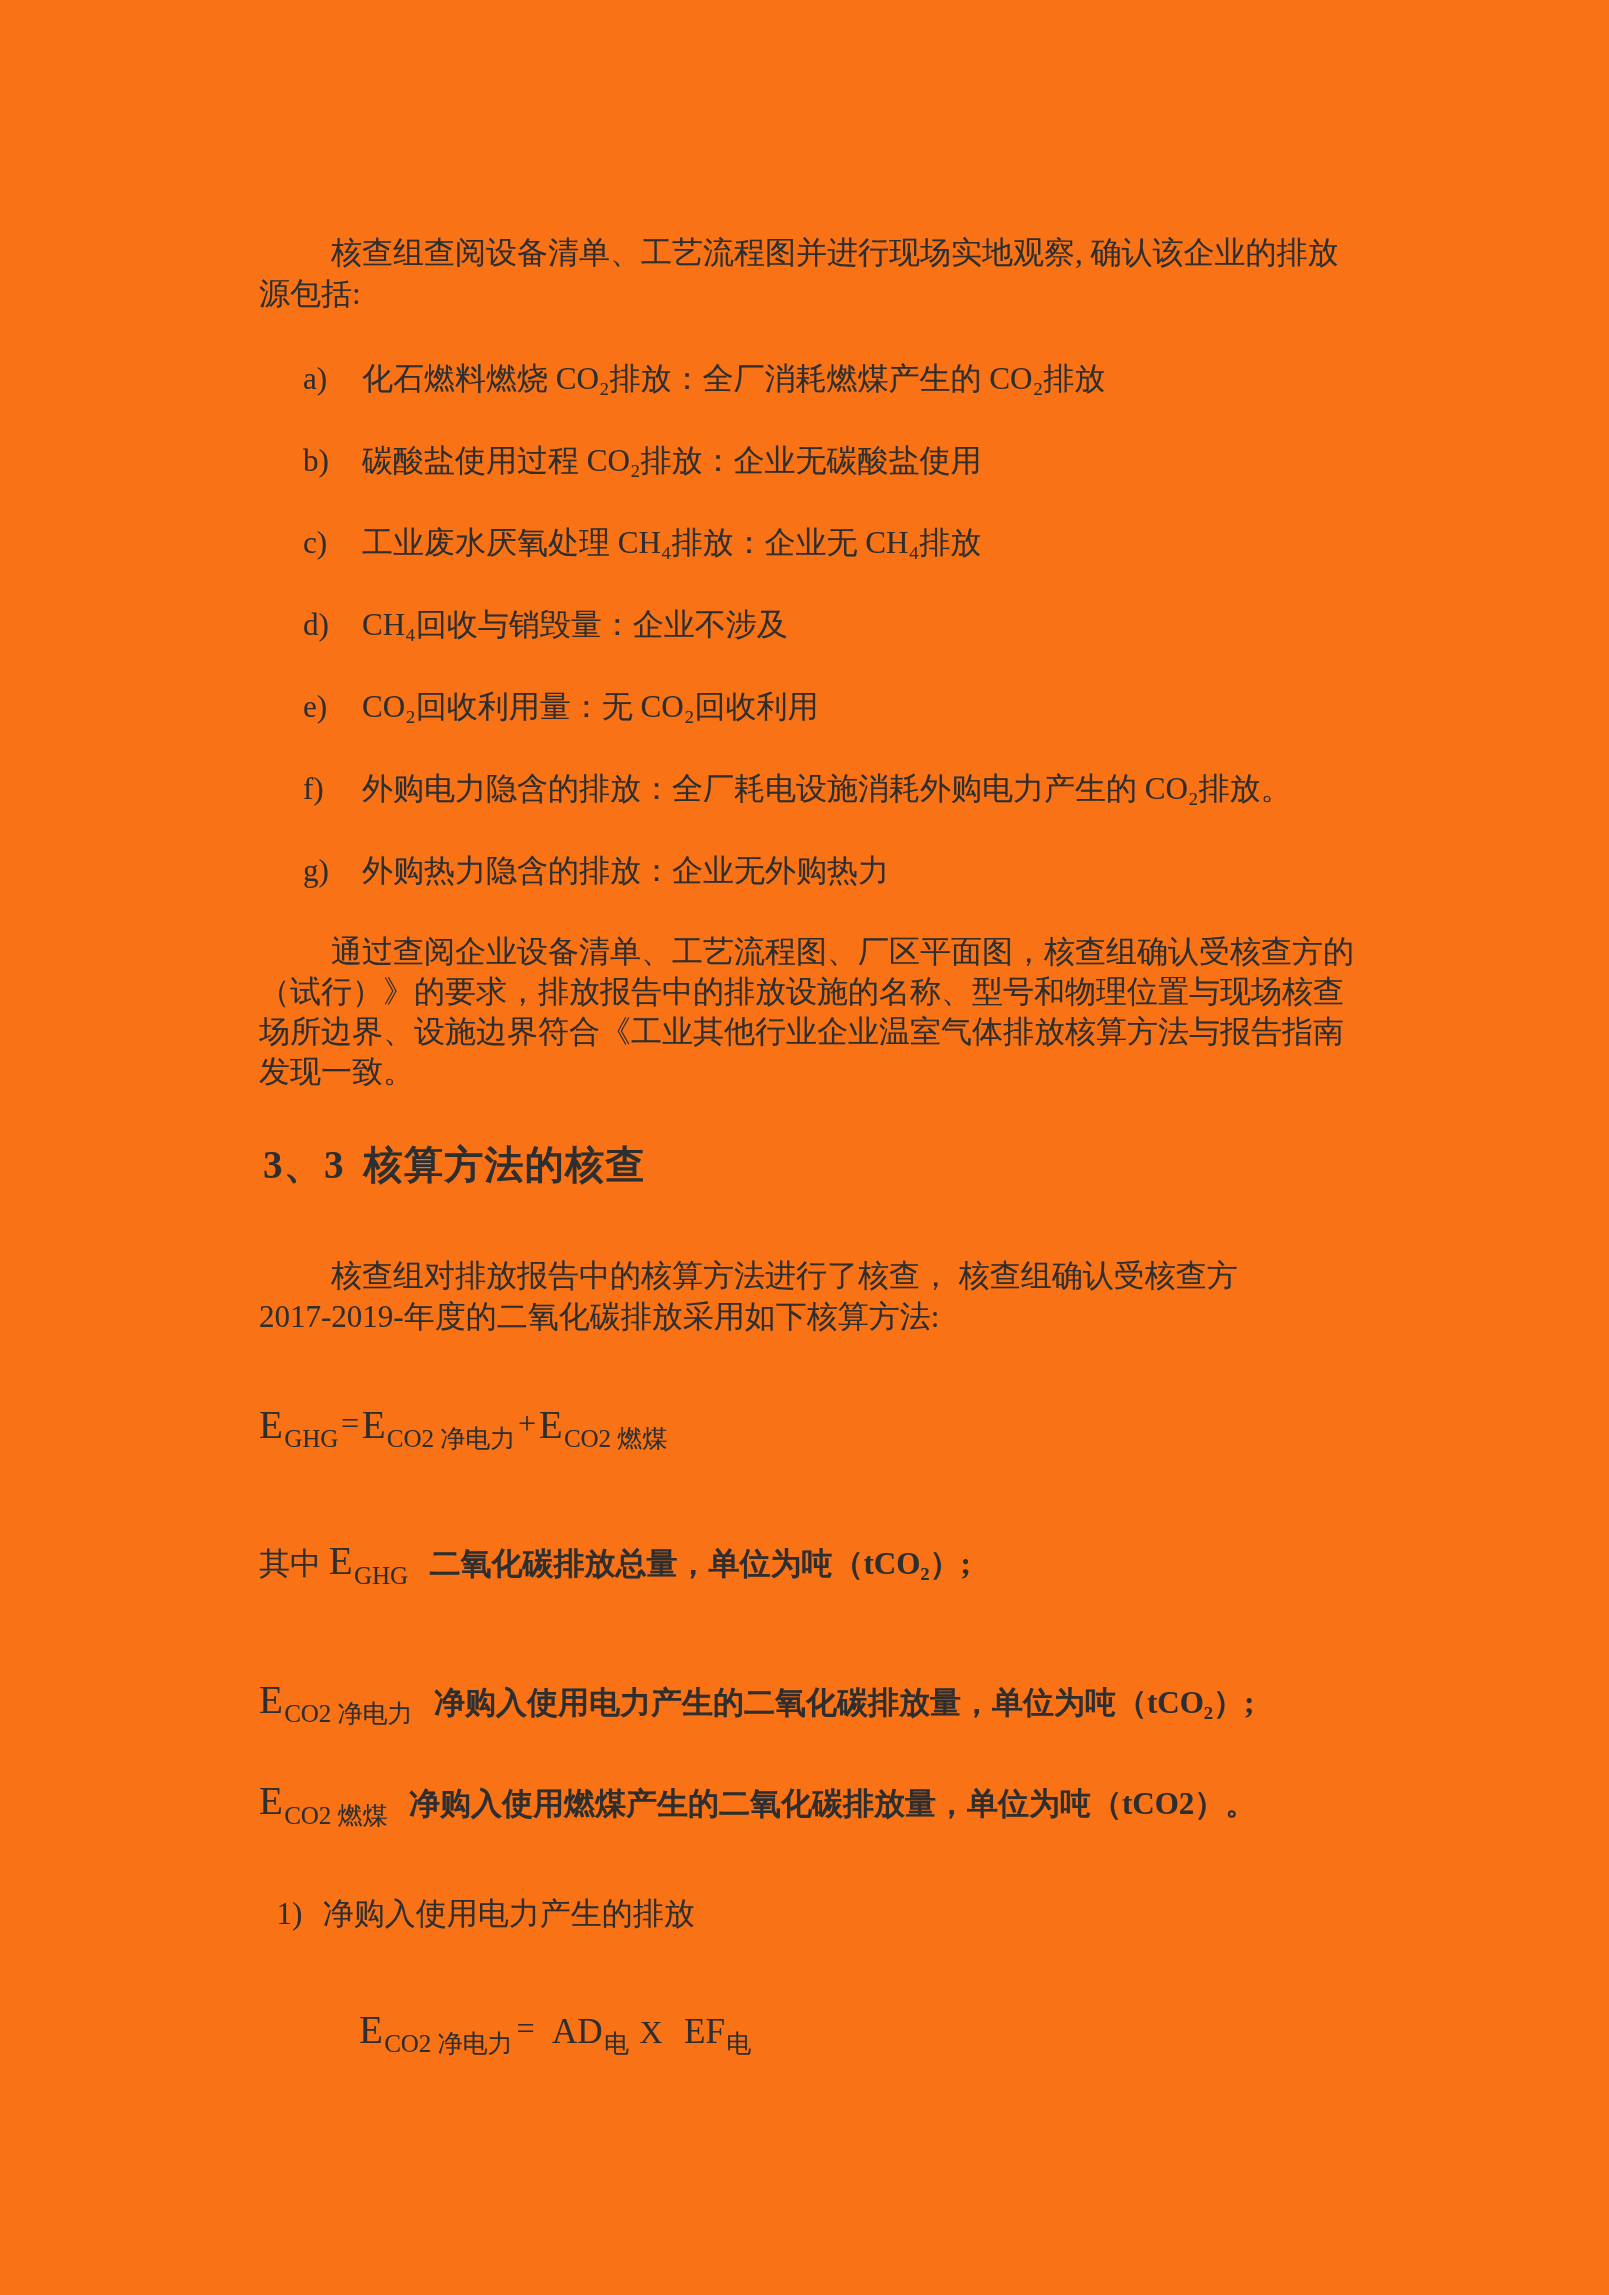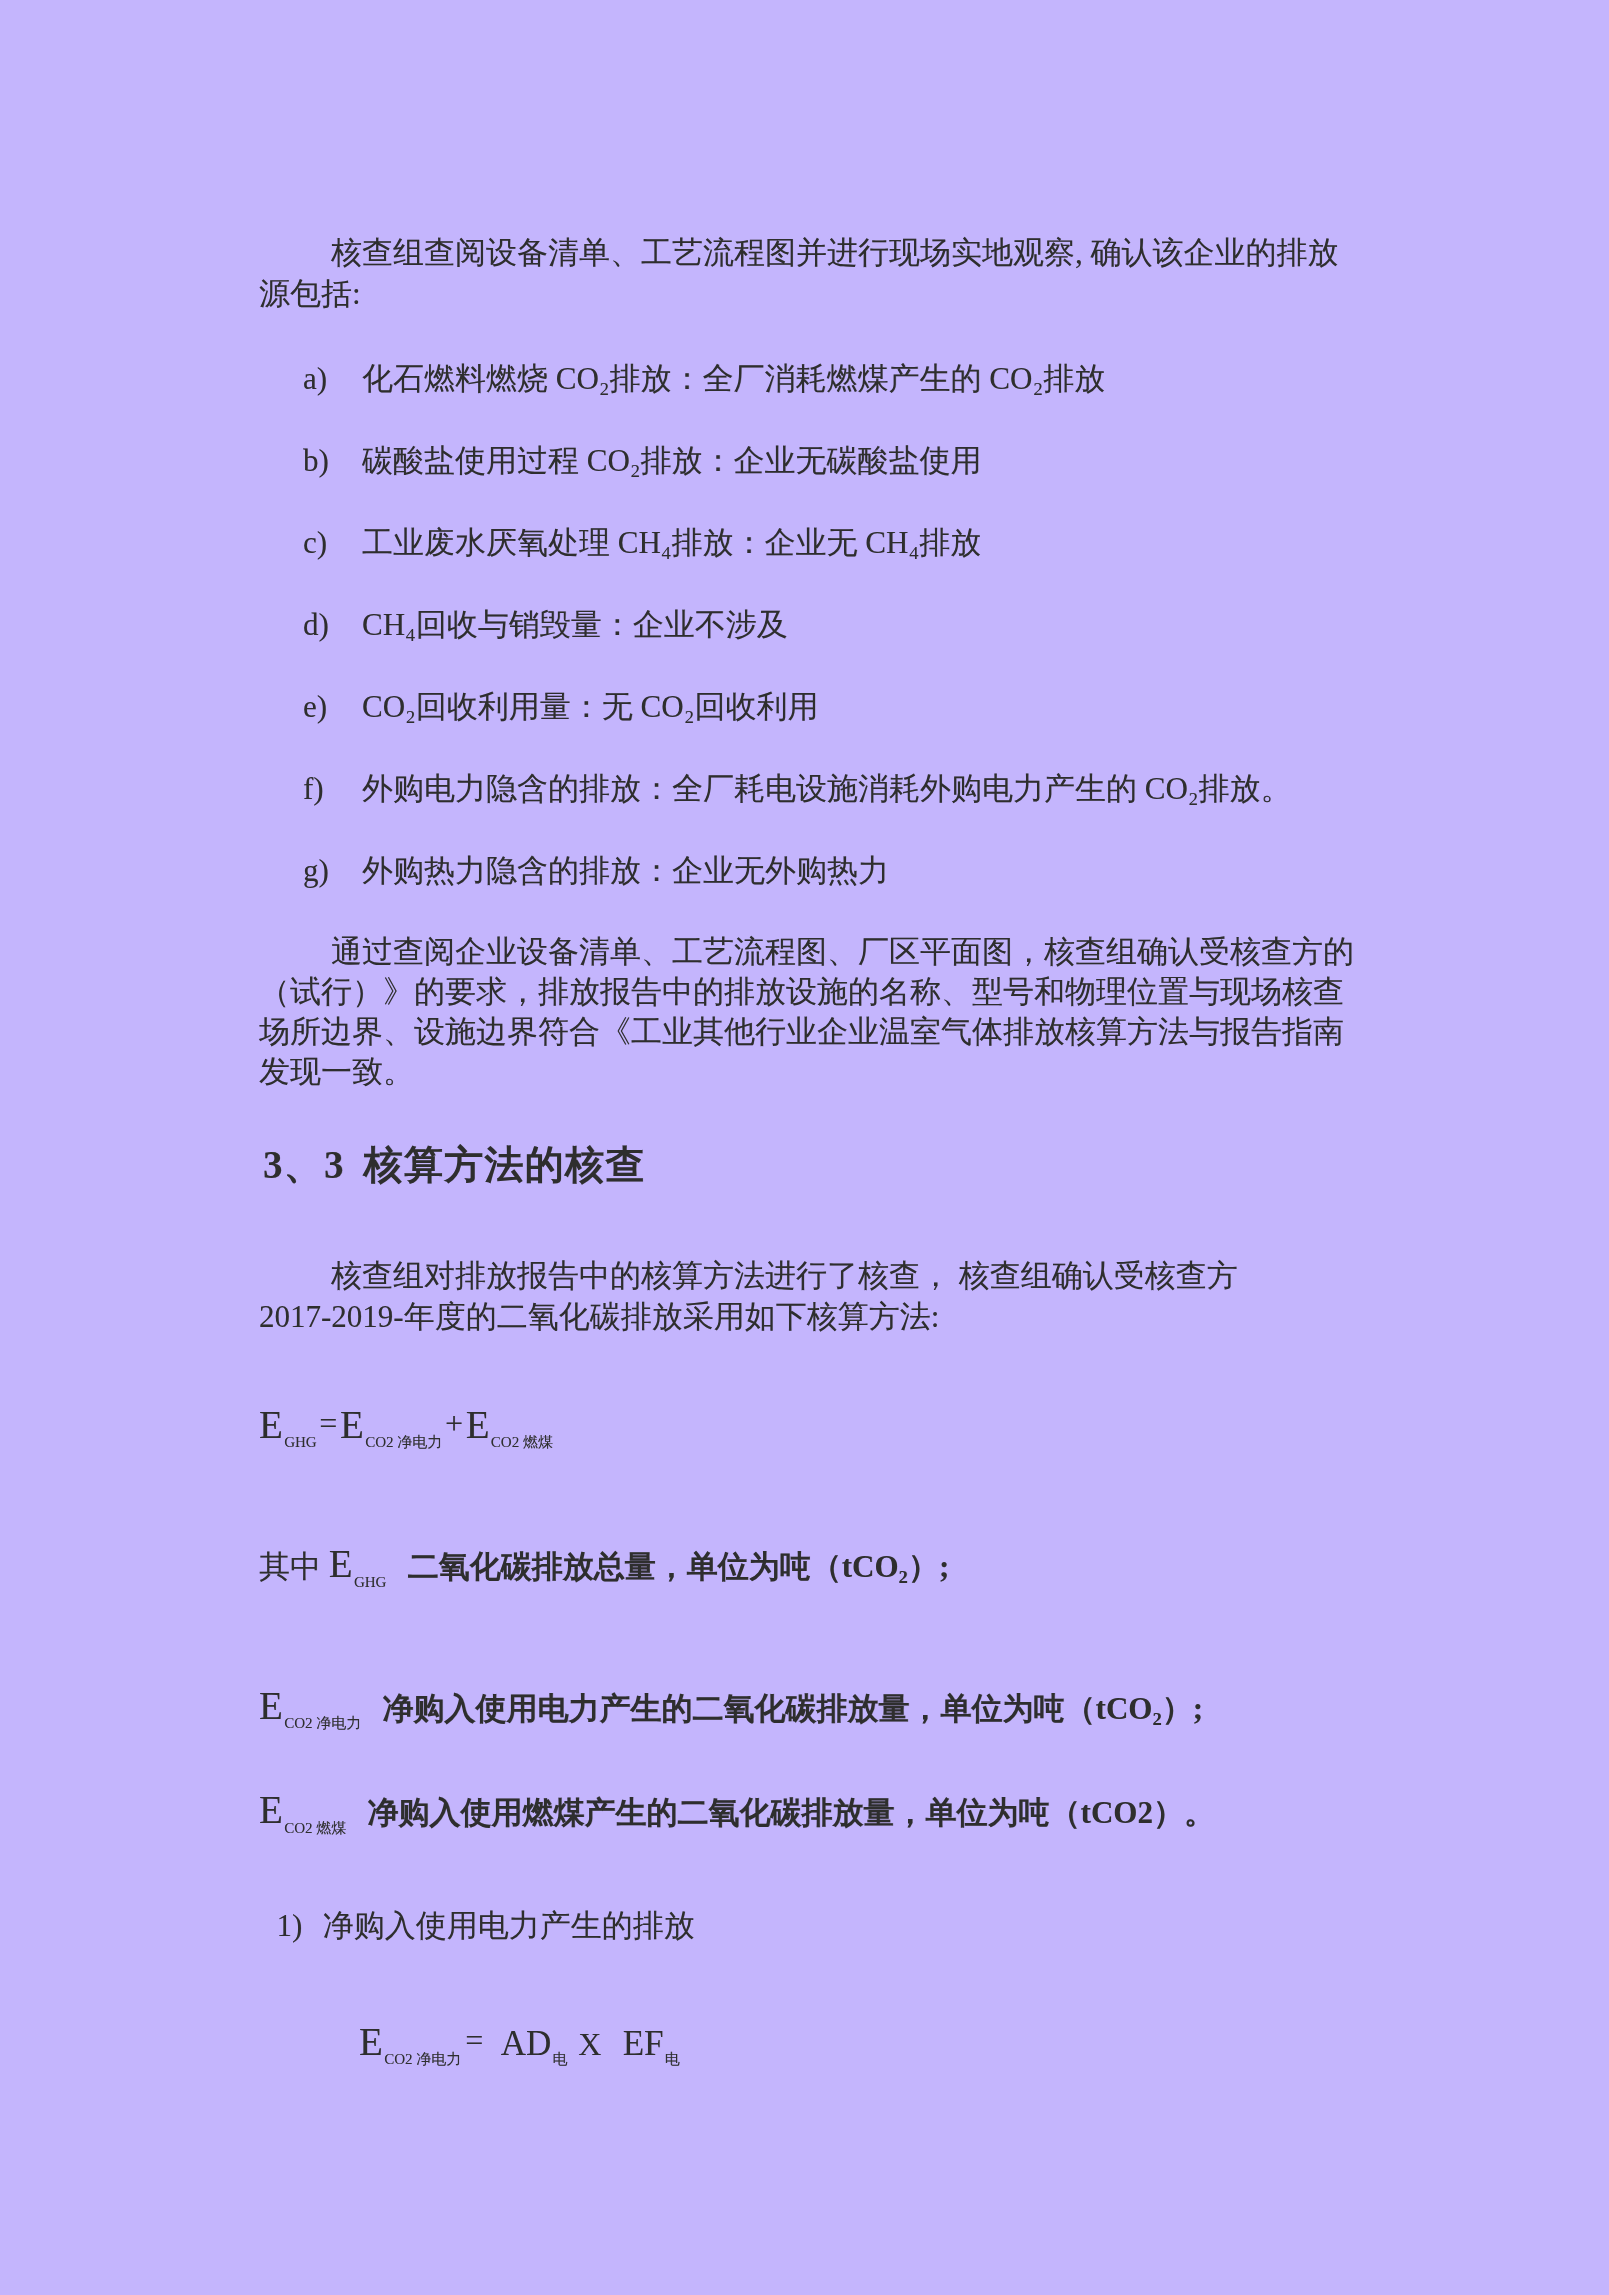--- a/index.html
+++ b/index.html
@@ -1,20 +1,20 @@
 <!DOCTYPE html>
 <html style="font-size:10.7px"><head>
 <meta charset="utf-8">
 <style>
   html,body { margin:0; padding:0; background:#e8e8e6; }
   .page {
     position:relative;
     width:1610px; height:2295px;
     margin:0 auto;
-    background:#c4b5fd;
+    background:#f97316;
     box-sizing:border-box;
     padding:232px 234px 0 259px;
     font-family:"Liberation Serif","DejaVu Serif",serif;
     color:#2e2e2e;
     font-size:31px;
     text-shadow:0.3px 0.3px 0.5px rgba(70,70,70,0.35);
     overflow:hidden;
   }
   .line { display:block; line-height:41px; }
   .indent { padding-left:72px; }
@@ -30,21 +30,21 @@
     margin:51px 0 0 4px;
     font-size:39px; font-weight:bold; line-height:43px;
     letter-spacing:1.3px;
   }
   .htitle { margin-left:18.7px; }
 
   .method { margin-top:69px; }
 
   .formula { white-space:nowrap; }
   .e   { font-size:39px; }
-  .fsub{ font-size:15px; vertical-align:-9.4px; margin-left:1.3px; }
+  .fsub{ font-size:25px; vertical-align:-9.4px; margin-left:1.3px; }
   .op  { font-size:32px; vertical-align:4px; margin:0 2.7px; }
 
   .f-total { margin-top:62px; line-height:48px; }
 
   .def-line { line-height:48px; white-space:nowrap; }
   .d0 { margin-top:74px; }
   .d1 { margin-top:76px; }
   .d2 { margin-top:39px; }
   .defgap { margin-left:21.4px;font-weight:bold; }
 

